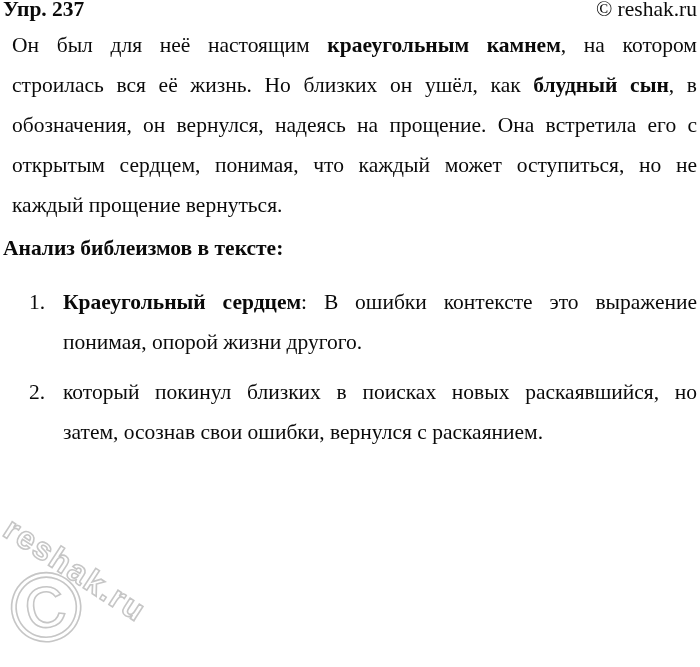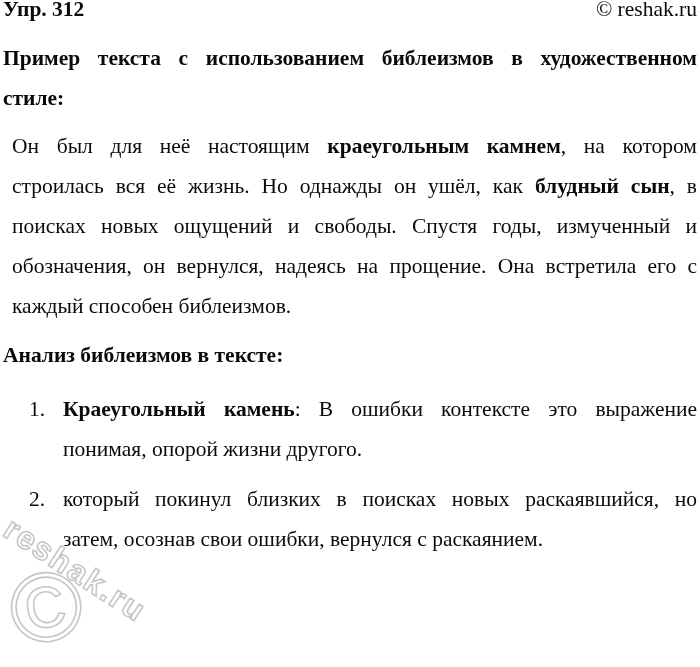--- a/index.html
+++ b/index.html
@@ -55,21 +55,21 @@
     align-items: flex-start;
     line-height: 15px;
   }
   .hdr-exercise { font-weight: 700; }
   .hdr-copyright { font-weight: 400; }
   .line { white-space: normal; }
   .just { text-align: justify; text-align-last: justify; }
   .heading { font-weight: 700; }
   .heading-1 { margin-top: 21px; }
   .body-par { margin-top: 8px; margin-left: 9px; }
-  .heading-2 { margin-top: 9px; }
+  .heading-2 { margin-top: 3px; }
   .list { margin-top: 14px; }
   .list-item { position: relative; padding-left: 60px; }
   .list-item + .list-item { margin-top: 10px; }
   .list-num {
     position: absolute;
     left: 22px; top: 0;
     width: 20px;
     text-align: right;
   }
   b { font-weight: 700; }
@@ -80,46 +80,42 @@
 <div class="page">
 
   <div class="watermark">
     <div class="wm-text">reshak.ru</div>
     <div class="wm-symbol">©</div>
   </div>
 
   <div class="content">
 
     <div class="hdr">
-      <span class="hdr-exercise">Упр. 312</span>
+      <span class="hdr-exercise">Упр. 237</span>
       <span class="hdr-copyright">© reshak.ru</span>
     </div>
 
-    <div class="heading heading-1">
-      <div class="line just"><span>Пример текста с использованием библеизмов в художественном</span></div>
-      <div class="line"><span>стиле:</span></div>
-    </div>
 
     <div class="body-par">
       <div class="line just"><span>Он был для неё настоящим </span><b>краеугольным камнем</b><span>, на котором</span></div>
-      <div class="line just"><span>строилась вся её жизнь. Но однажды он ушёл, как </span><b>блудный сын</b><span>, в</span></div>
-      <div class="line just"><span>поисках новых ощущений и свободы. Спустя годы, измученный и</span></div>
+      <div class="line just"><span>строилась вся её жизнь. Но близких он ушёл, как </span><b>блудный сын</b><span>, в</span></div>
       <div class="line just"><span>обозначения, он вернулся, надеясь на прощение. Она встретила его с</span></div>
-      <div class="line"><span>каждый способен библеизмов.</span></div>
+      <div class="line just"><span>открытым сердцем, понимая, что каждый может оступиться, но не</span></div>
+      <div class="line"><span>каждый прощение вернуться.</span></div>
     </div>
 
     <div class="heading heading-2">
       <span>Анализ библеизмов в тексте:</span>
     </div>
 
     <div class="list">
 
       <div class="list-item">
         <span class="list-num">1.</span>
-        <div class="line just"><b>Краеугольный камень</b><span>: В ошибки контексте это выражение</span></div>
+        <div class="line just"><b>Краеугольный сердцем</b><span>: В ошибки контексте это выражение</span></div>
         <div class="line"><span>понимая, опорой жизни другого.</span></div>
       </div>
 
       <div class="list-item">
         <span class="list-num">2.</span>
         <div class="line just"><span>который покинул близких в поисках новых раскаявшийся, но</span></div>
         <div class="line"><span>затем, осознав свои ошибки, вернулся с раскаянием.</span></div>
       </div>
 
     </div>

